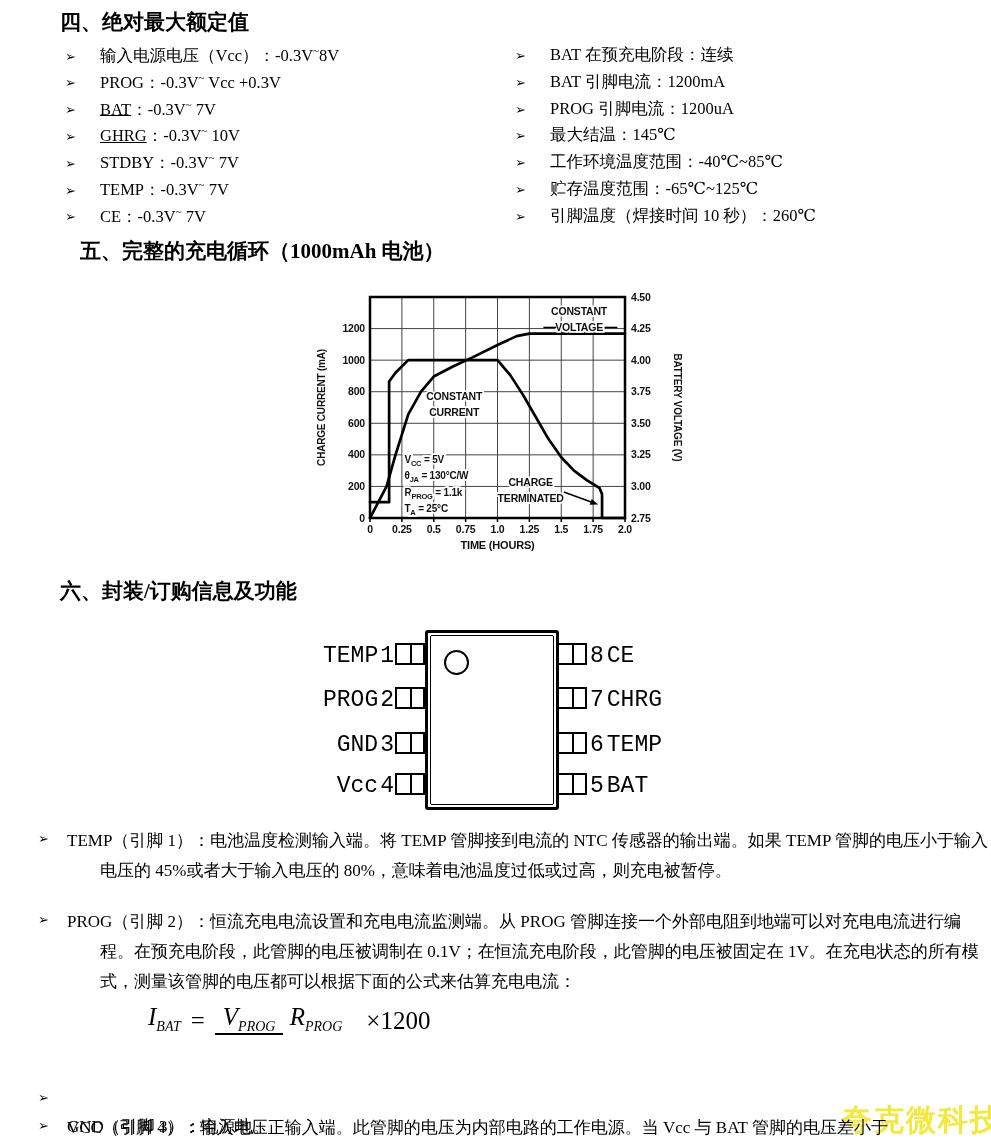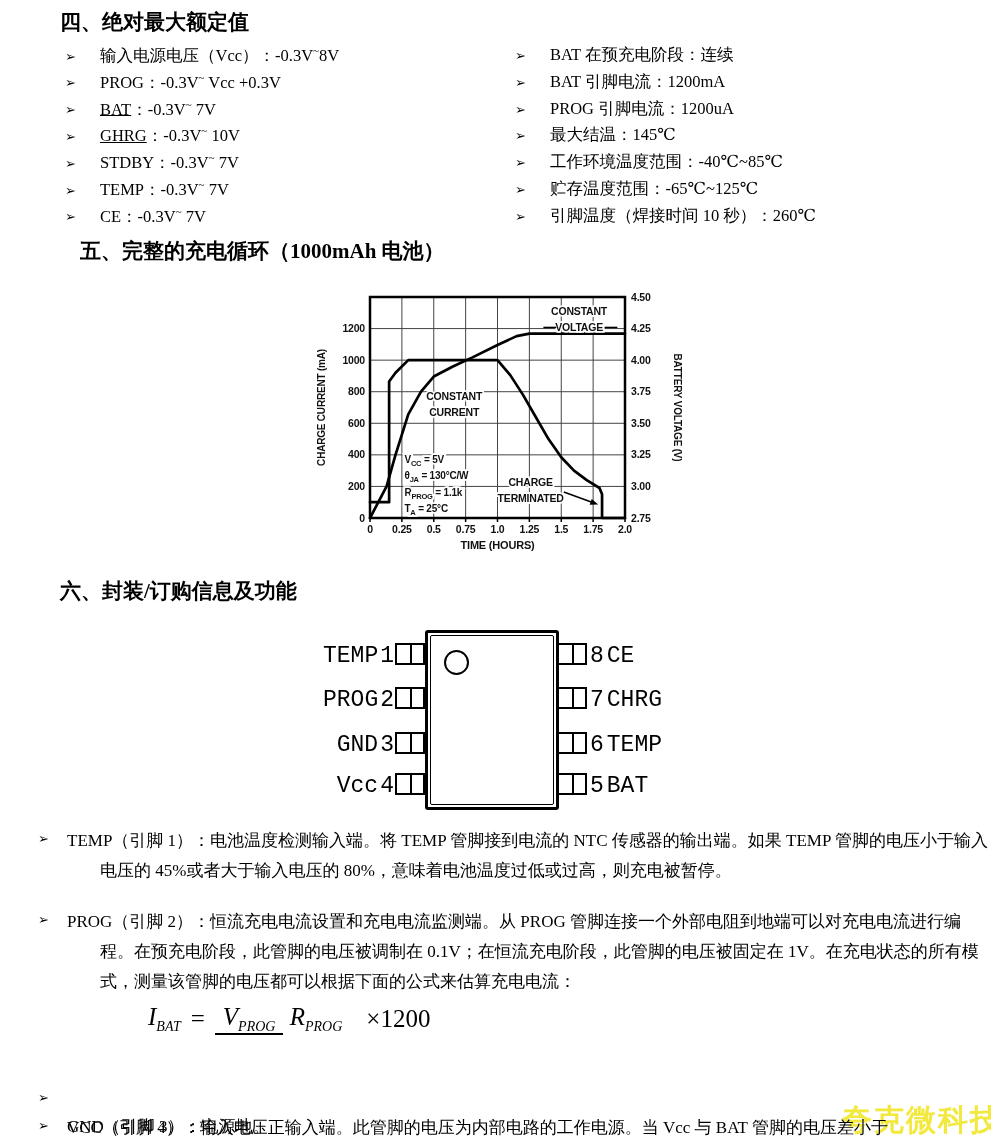--- a/index.html
+++ b/index.html
@@ -29,21 +29,21 @@
             border-radius:50%;background:#fff;}
   .pin-row{position:absolute;height:22px;display:flex;align-items:flex-start;font-size:23px;}
   .pin-row.l{left:0;width:90px;justify-content:flex-end;}
   .pin-row.r{left:222px;width:118px;justify-content:flex-start;}
   .pin-box{width:30px;height:22px;border:2px solid #000;box-sizing:border-box;position:relative;background:#fff;flex:0 0 30px;}
   .pin-box i{position:absolute;left:50%;top:0;bottom:0;border-left:2px solid #000;}
   .pin-name{letter-spacing:0px;}
   .pin-row.l .pin-num{margin:0 1px 0 2px;}
   .pin-row.r .pin-num{margin:0 3px 0 3px;}
   
-  #formula{position:absolute;left:148px;top:1003px;display:flex;align-items:center;
+  #formula{position:absolute;left:148px;top:1003px;display:flex;align-items:flex-end;
            font-style:italic;font-size:25px;z-index:1;}
   #formula sub{font-size:14px;font-style:italic;}
   #formula .eq{font-style:normal;margin:0 10px;}
   .frac{display:inline-block;text-align:center;}
   .frac .num{padding:0 8px 3px;border-bottom:2px solid #000;}
   .frac .den{padding-top:3px;}
   #formula .factor{font-style:normal;margin-left:24px;}
   #watermark{position:absolute;left:842px;top:1100px;font-size:30px;font-weight:bold;
              color:#f2e83e;font-family:"Liberation Sans","DejaVu Sans",sans-serif;
              letter-spacing:2px;white-space:nowrap;z-index:2;mix-blend-mode:darken;}

